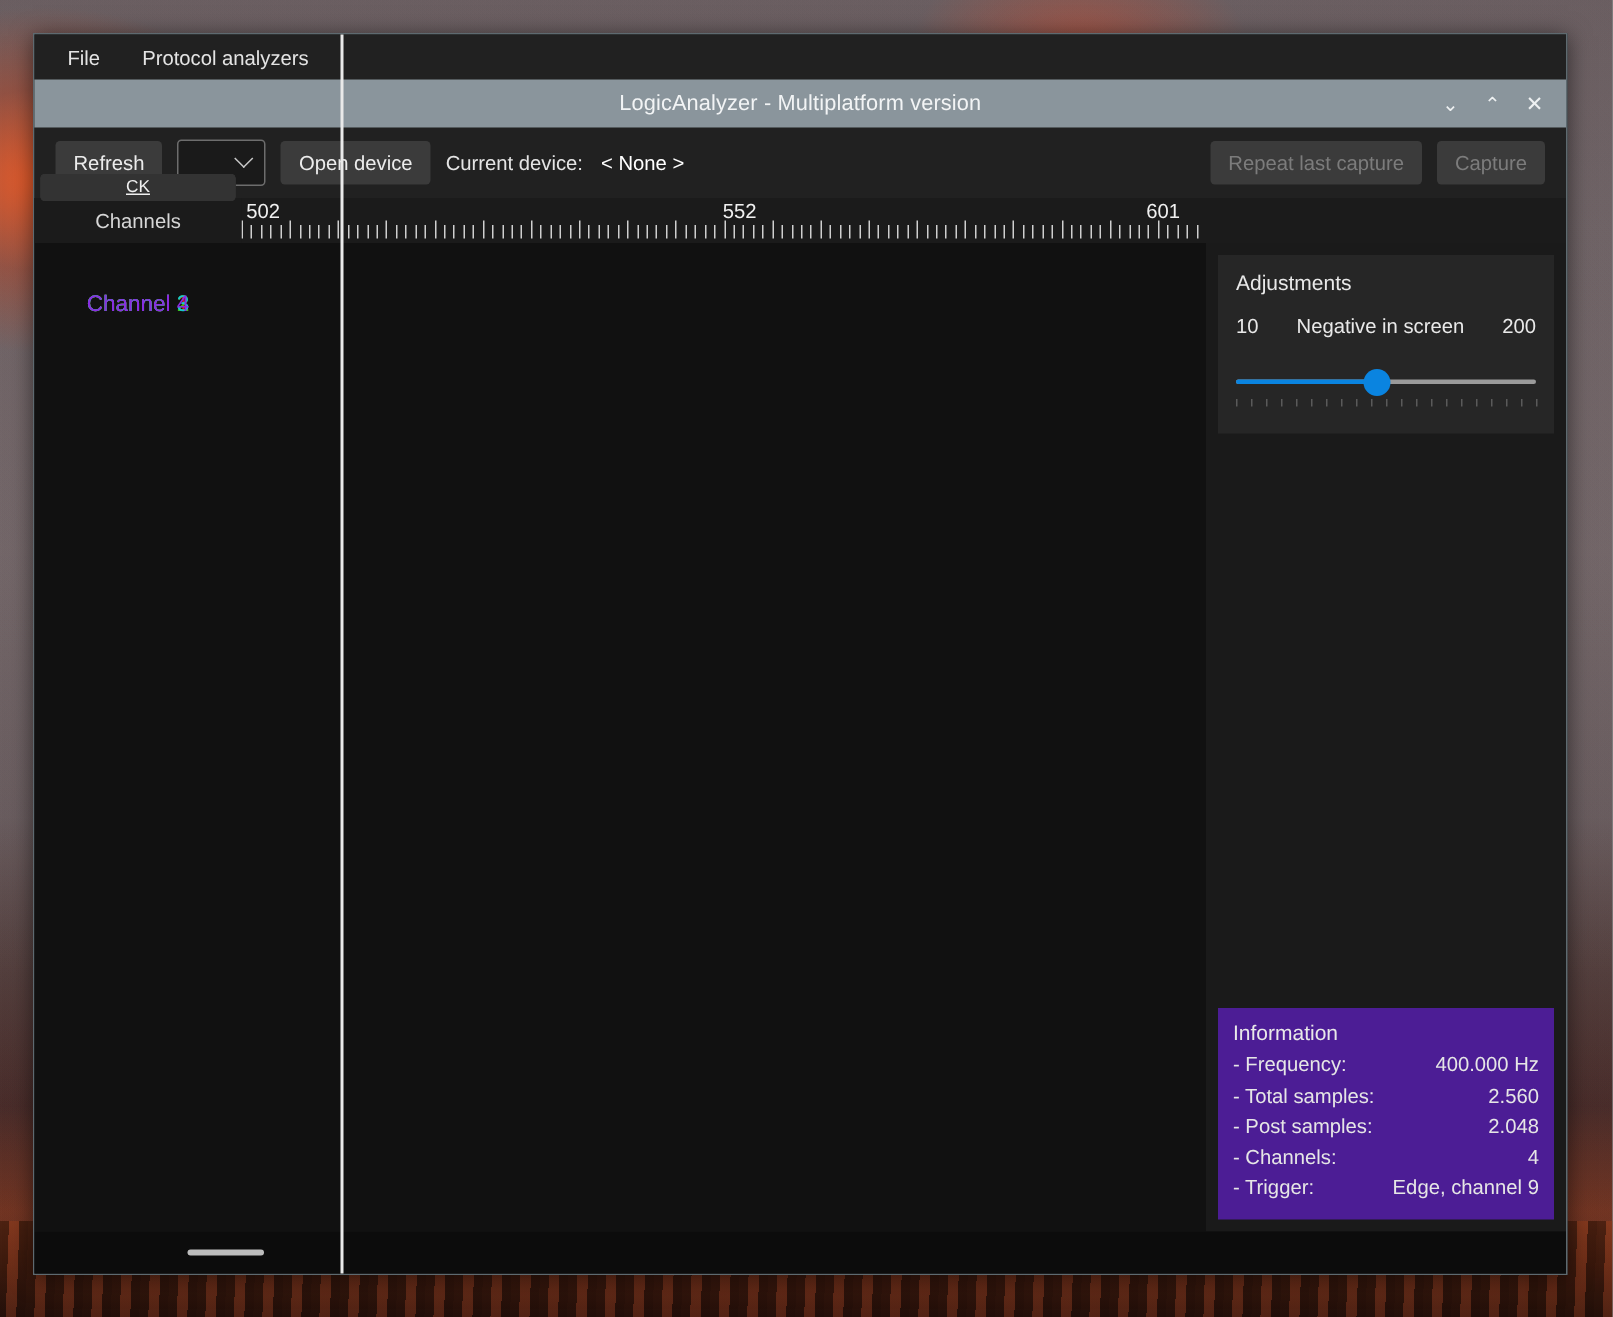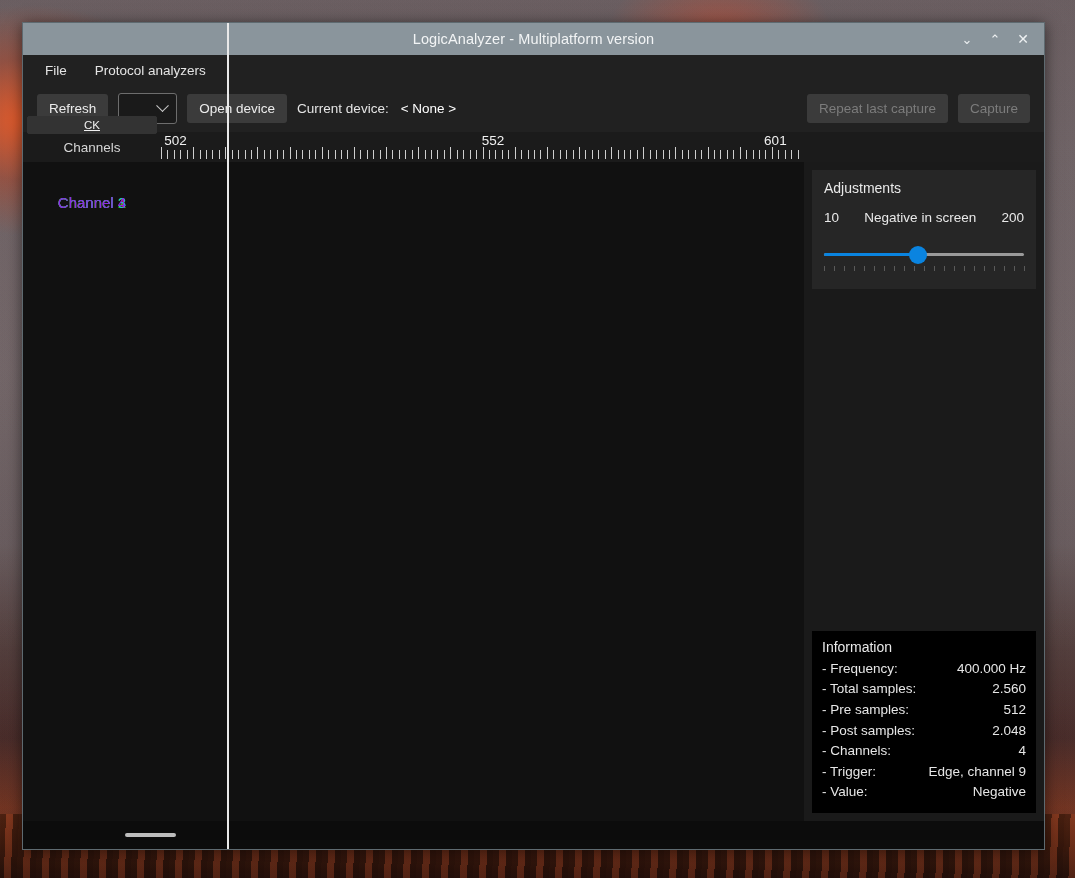--- a/index.html
+++ b/index.html
@@ -365,21 +365,21 @@
     position: absolute;
     top: 0;
     width: 1px; height: 5px;
     background: #5a5a5a;
   }
 
   #infopanel {
     position: absolute;
     left: 8px; right: 8px;
     bottom: 8px;
-    background: #000000;
+    background: #4c1d95;
     padding: 8px 10px 10px 10px;
   }
   .info-title {
     font-size: 14px;
     color: #e9e9e9;
     margin-bottom: 4px;
   }
   .info-row {
     display: flex;
     justify-content: space-between;
@@ -406,33 +406,33 @@
     border-radius: 2px;
     cursor: pointer;
   }
 </style>
 </head>
 <body>
 
 <div id="desktop">
 
   <div id="window">
+
+    <div id="menubar">
+      <div class="menu-item">File</div>
+      <div class="menu-item">Protocol analyzers</div>
+    </div>
 
     <div id="titlebar">
       <div id="title-text">LogicAnalyzer - Multiplatform version</div>
       <div class="win-btns">
         <div class="win-btn">⌄</div>
         <div class="win-btn">⌃</div>
         <div class="win-btn close">✕</div>
       </div>
-    </div>
-
-    <div id="menubar">
-      <div class="menu-item">File</div>
-      <div class="menu-item">Protocol analyzers</div>
     </div>
 
     <div id="toolbar">
       <button class="tb-btn">Refresh</button>
       <div class="tb-combo">
         <span class="chev"></span>
       </div>
       <button class="tb-btn">Open device</button>
       <span class="tb-label">Current device:</span>
       <span class="tb-value">&lt; None &gt;</span>
@@ -652,39 +652,31 @@
             <div id="info-rows">
                 <div class="info-row">
                   <span class="k">- Frequency:</span>
                   <span class="v">400.000 Hz</span>
                 </div>
                 <div class="info-row">
                   <span class="k">- Total samples:</span>
                   <span class="v">2.560</span>
                 </div>
                 <div class="info-row">
-                  <span class="k">- Pre samples:</span>
-                  <span class="v">512</span>
-                </div>
-                <div class="info-row">
                   <span class="k">- Post samples:</span>
                   <span class="v">2.048</span>
                 </div>
                 <div class="info-row">
                   <span class="k">- Channels:</span>
                   <span class="v">4</span>
                 </div>
                 <div class="info-row">
                   <span class="k">- Trigger:</span>
                   <span class="v">Edge, channel 9</span>
                 </div>
-                <div class="info-row">
-                  <span class="k">- Value:</span>
-                  <span class="v">Negative</span>
-                </div>
               </div>
           </div>
         </div>
       </div>
 
       <div id="bottomstrip">
         <div id="hscroll-thumb" style="left: 10%; width: 5%;"></div>
       </div>
 
     </div>

